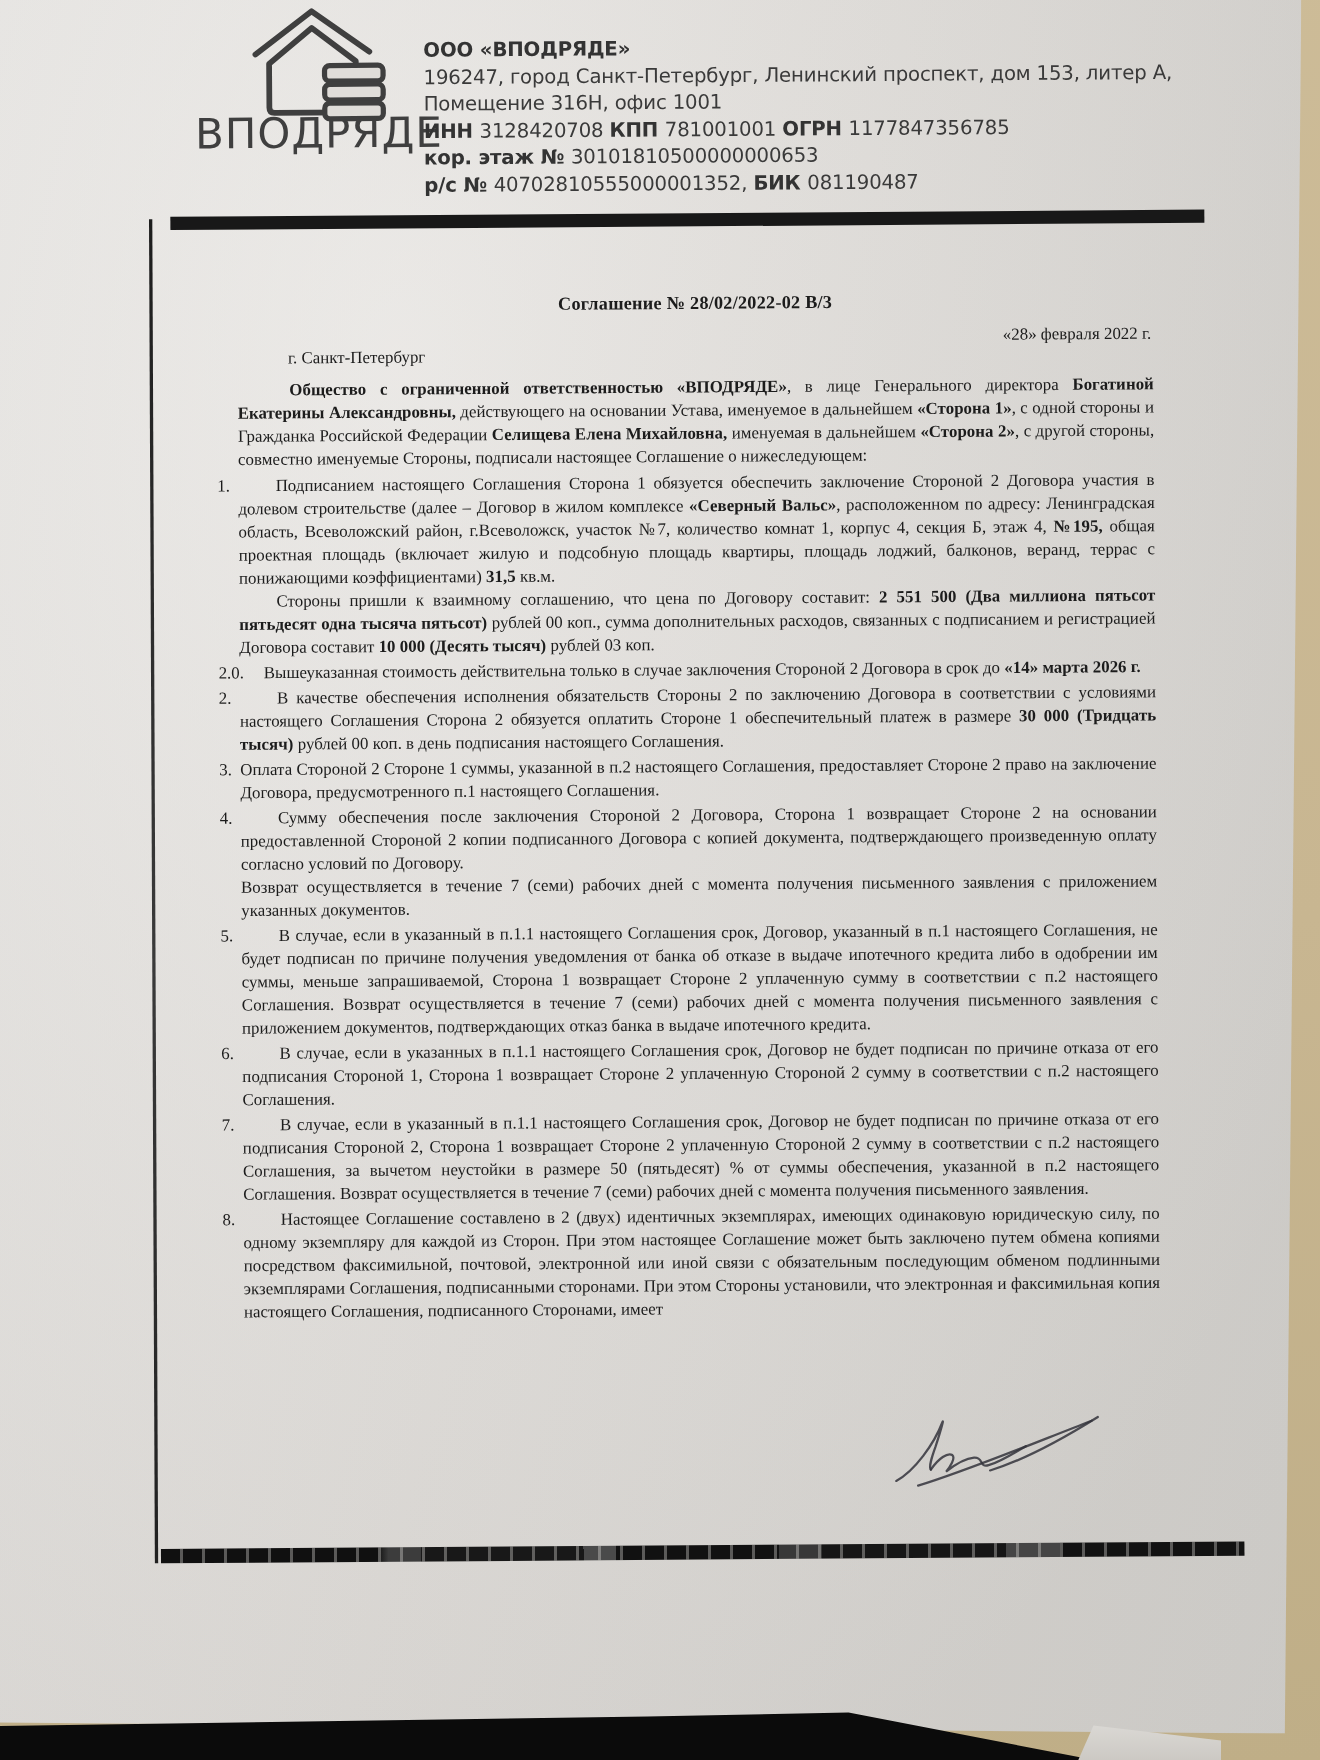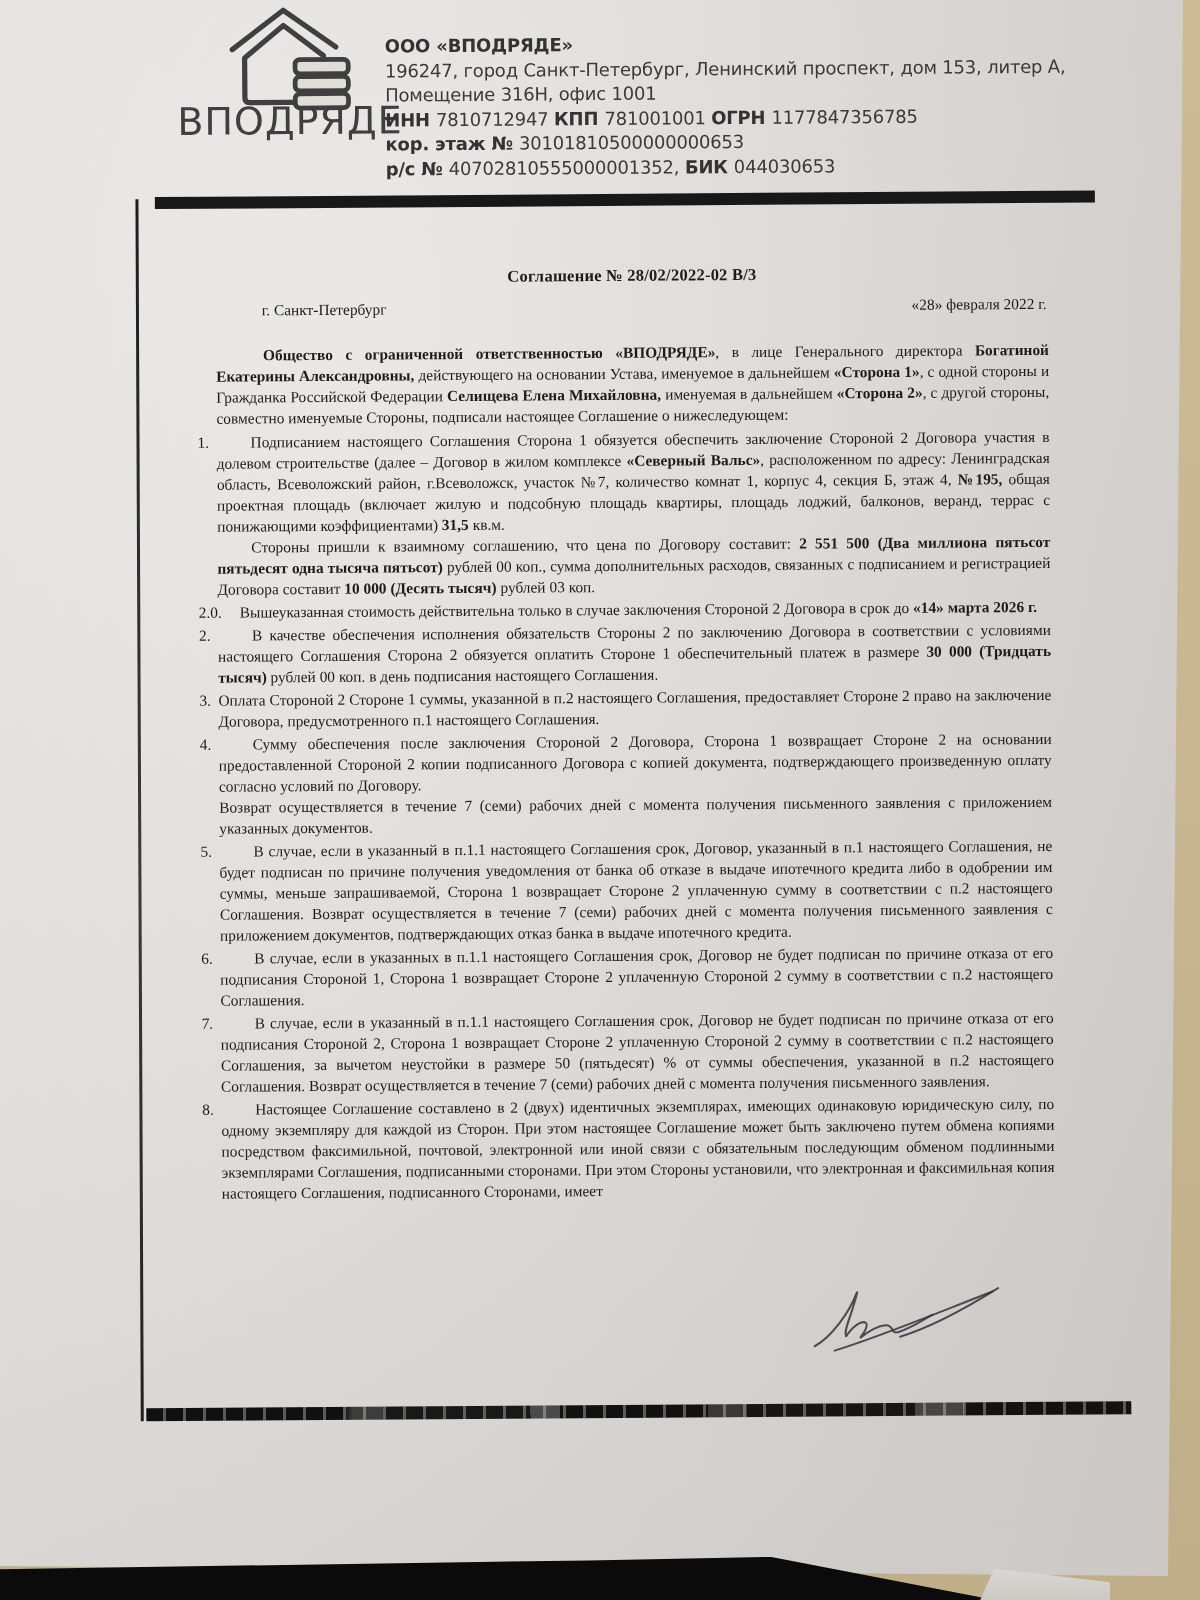--- a/index.html
+++ b/index.html
@@ -36,21 +36,21 @@
   .frame-bottom{position:absolute;left:138px;top:1408px;width:985px;height:13px;
          background-image:
            repeating-linear-gradient(90deg,rgba(255,255,255,0) 0 17px,rgba(230,228,224,.35) 17px 20px),
            linear-gradient(90deg,#101010 0 20%,#3c3c3c 21% 24%,#181818 24% 39%,#4a4a4a 39% 42%,#111 42% 57%,#383838 57% 61%,#161616 61% 78%,#454545 78% 83%,#121212 83% 100%);}
   
   .doc-body{position:absolute;left:215px;top:268px;width:833px;color:#1c1c1c;
          font-size:15.4px;line-height:21px;}
   .title{text-align:center;font-weight:bold;font-size:16.6px;letter-spacing:.2px;}
   .meta{position:relative;height:48px;margin-top:8px;}
   .date{position:absolute;right:2px;top:2px;font-weight:normal;text-align:center;}
-  .city{position:absolute;left:46px;top:3px;}
+  .city{position:absolute;left:46px;top:19px;}
   .para{text-align:justify;}
   .ind-pre{text-indent:47px;}
   .ind-big{text-indent:34px;}
   .ind-mid{text-indent:22px;}
   .ind-none{text-indent:0;}
   .preamble{margin-bottom:3px;}
   .item{position:relative;margin-bottom:2px;}
   .item .num{position:absolute;left:-19px;top:0;width:46px;}
   b{font-weight:bold;}
   
@@ -72,23 +72,23 @@
         <rect x="78" y="76" width="56" height="15" rx="5" fill="#e0ddd9" stroke="#3f3f3f" stroke-width="5"></rect>
         <rect x="78" y="94" width="56" height="15" rx="5" fill="#e0ddd9" stroke="#3f3f3f" stroke-width="5"></rect>
       </g>
     </svg>
     <div class="wordmark">ВПОДРЯДЕ</div>
 
     <div class="lh-info">
       <div class="lh-line"><b>ООО «ВПОДРЯДЕ»</b></div>
       <div class="lh-line"><span>196247, город Санкт-Петербург, Ленинский проспект, дом 153, литер А,</span></div>
       <div class="lh-line"><span>Помещение 316Н, офис 1001</span></div>
-      <div class="lh-line"><b>ИНН </b><span>7810712947 </span><b>КПП </b><span>781001001 </span><b>ОГРН </b><span>1177847356785</span></div>
+      <div class="lh-line"><b>ИНН </b><span>3128420708 </span><b>КПП </b><span>781001001 </span><b>ОГРН </b><span>1177847356785</span></div>
       <div class="lh-line"><b>кор. этаж № </b><span>30101810500000000653</span></div>
-      <div class="lh-line"><b>р/с № </b><span>40702810555000001352, </span><b>БИК </b><span>044030653</span></div>
+      <div class="lh-line"><b>р/с № </b><span>40702810555000001352, </span><b>БИК </b><span>081190487</span></div>
     </div>
 
     <div class="frame-top"></div>
     <div class="frame-left"></div>
     <div class="frame-bottom"></div>
 
     <div class="doc-body">
       <div class="title">Соглашение № 28/02/2022-02 В/3</div>
       <div class="meta">
         <div class="date">«28» февраля 2022 г.</div>

